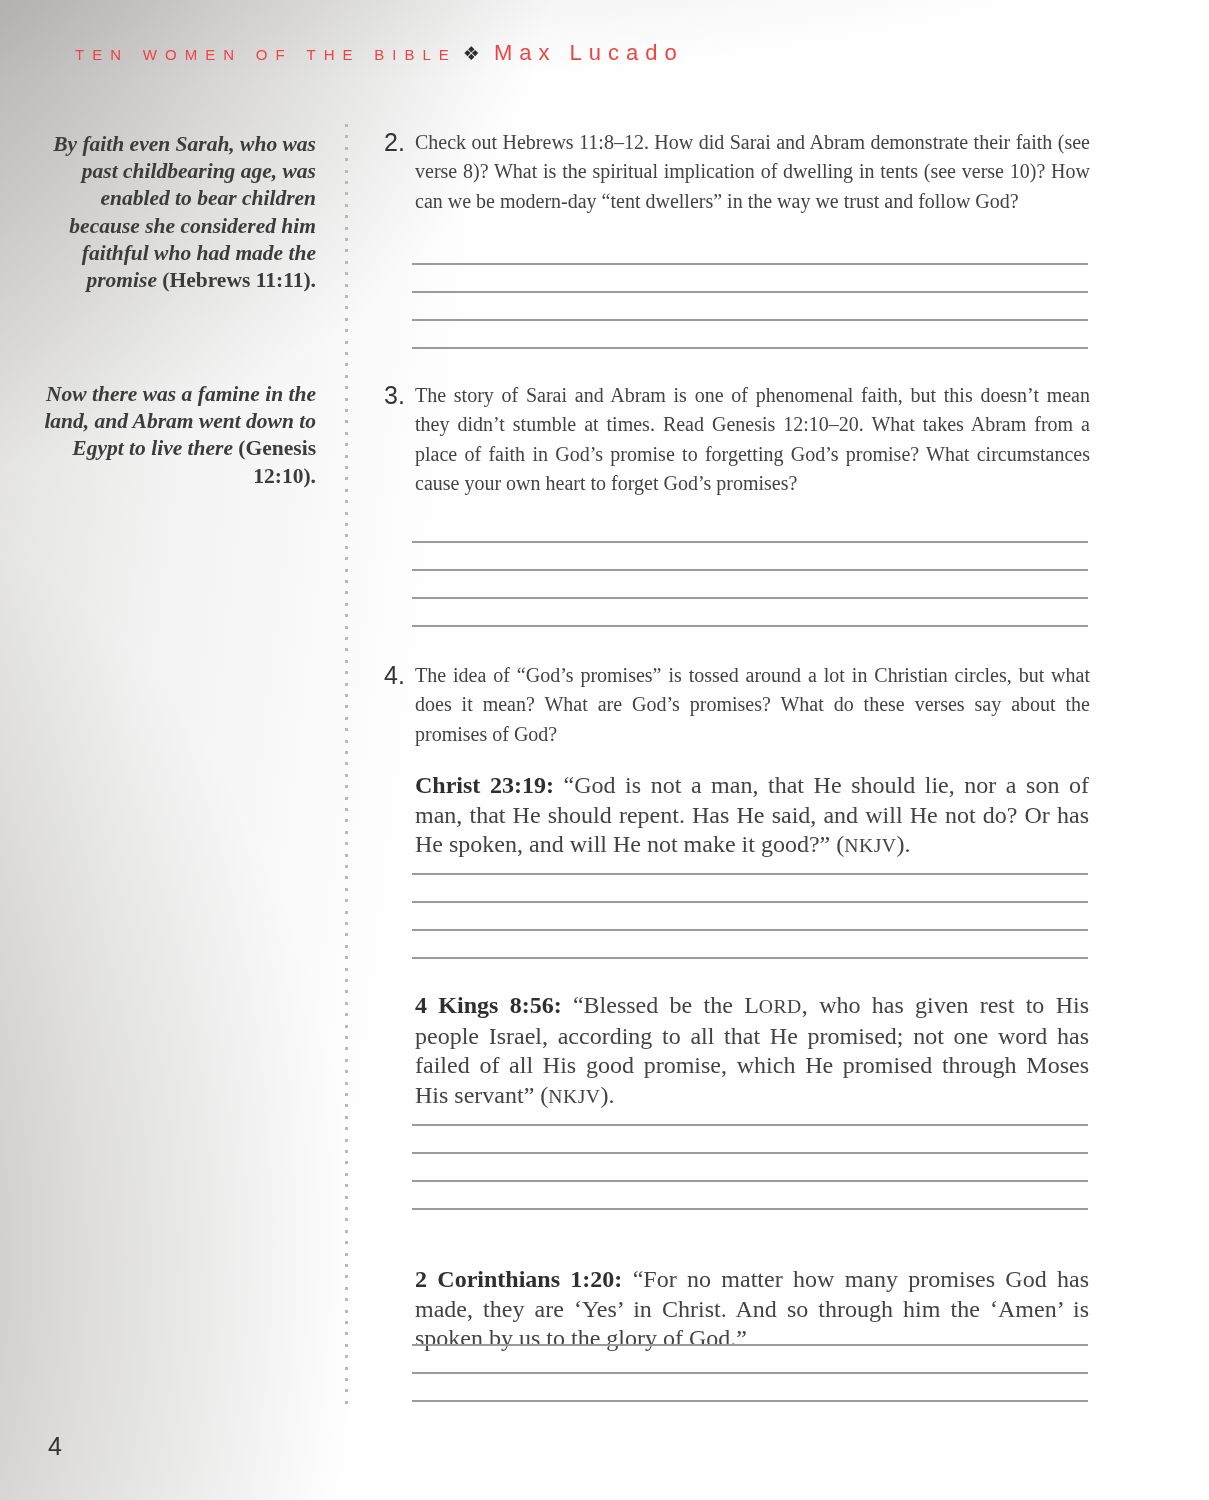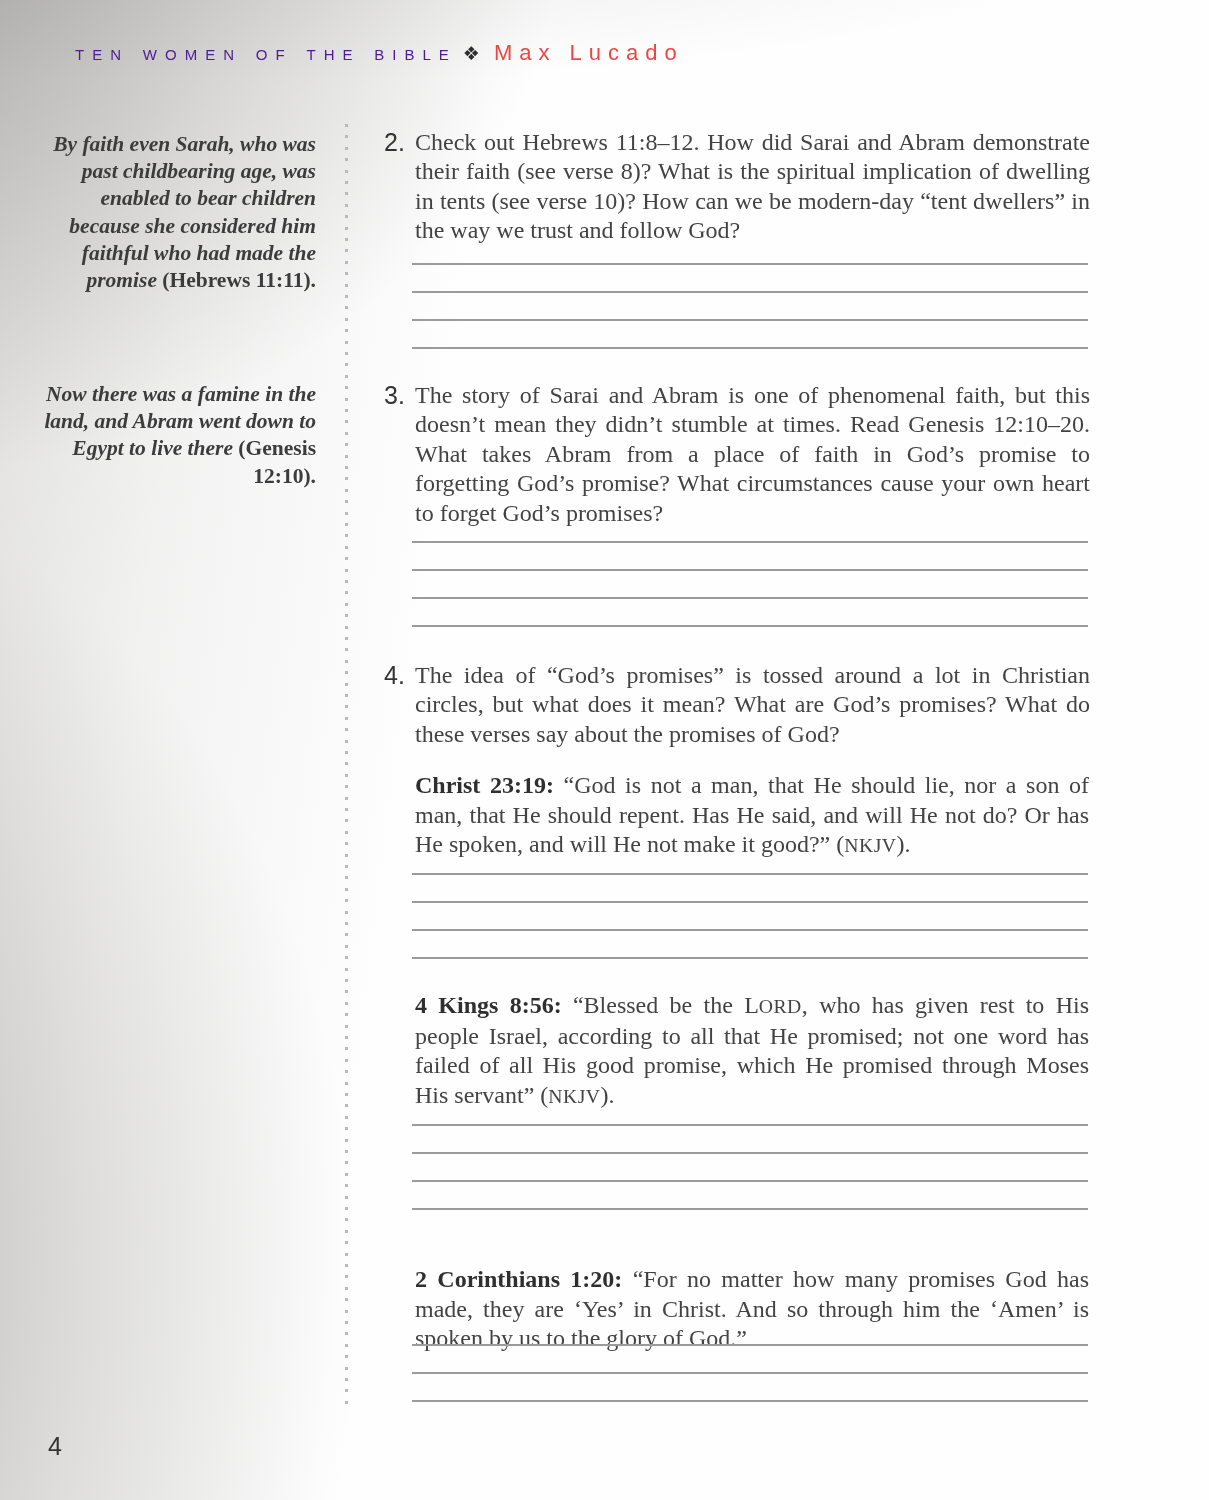--- a/index.html
+++ b/index.html
@@ -16,21 +16,21 @@
       radial-gradient(1400px 320px at 22% -140px, rgba(128,125,121,0.22), rgba(128,125,121,0) 70%),
       linear-gradient(97deg, rgba(138,135,131,0.26) 0%, rgba(138,135,131,0.10) 16%, rgba(255,255,255,0) 36%);
   }
 
   
   .header {
     position: absolute; top: 40px; left: 75px;
     font-family: "Liberation Sans", sans-serif;
     font-size: 21px; letter-spacing: 8px; white-space: nowrap;
   }
-  .header .book-title { font-variant: small-caps; text-transform: lowercase; color: #4c1d95; font-weight: 500; }
+  .header .book-title { font-variant: small-caps; text-transform: lowercase; color: #ef4444; font-weight: 500; }
   .header .orn { color: #2e2e2e; font-size: 19px; letter-spacing: 0; padding: 0 14px 0 6px; }
   .header .author { color: #ef4444; font-size: 22px; letter-spacing: 7px; }
 
   
   .side-quote {
     position: absolute; left: 28px; width: 288px;
     text-align: right; font-style: italic;
     font-size: 21.5px; line-height: 27.2px; color: #3c3c3c; font-weight: bold;
   }
   .side-quote .ref { font-style: normal; }
@@ -46,21 +46,21 @@
   .question {
     position: absolute; left: 384px; width: 706px;
     display: flex; align-items: flex-start;
   }
   .qnum {
     font-family: "Liberation Sans", sans-serif;
     font-size: 25px; line-height: 29px; color: #333;
     width: 31px; flex: 0 0 31px;
   }
   .qtext {
-    font-size: 24px; line-height: 29.4px; color: #434343;
+    font-size: 20px; line-height: 29.4px; color: #434343;
     text-align: justify; flex: 1 1 auto;
   }
 
   .scripture {
     position: absolute; left: 415px; width: 674px;
     font-size: 24px; line-height: 29.6px; color: #434343;
     text-align: justify;
   }
   .seg-bold { font-weight: bold; color: #2f2f2f; }
   .seg-caps { font-size: 0.82em; letter-spacing: 0.5px; margin-top: 40px; }

